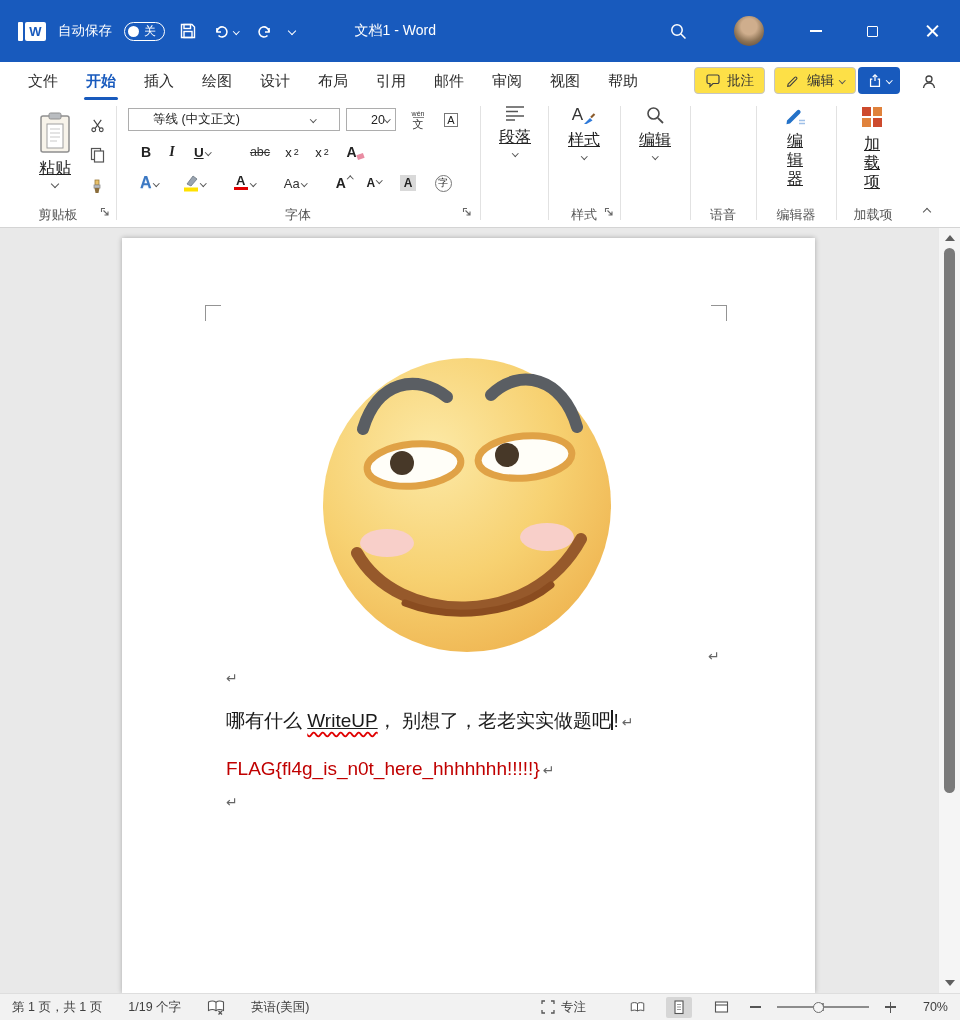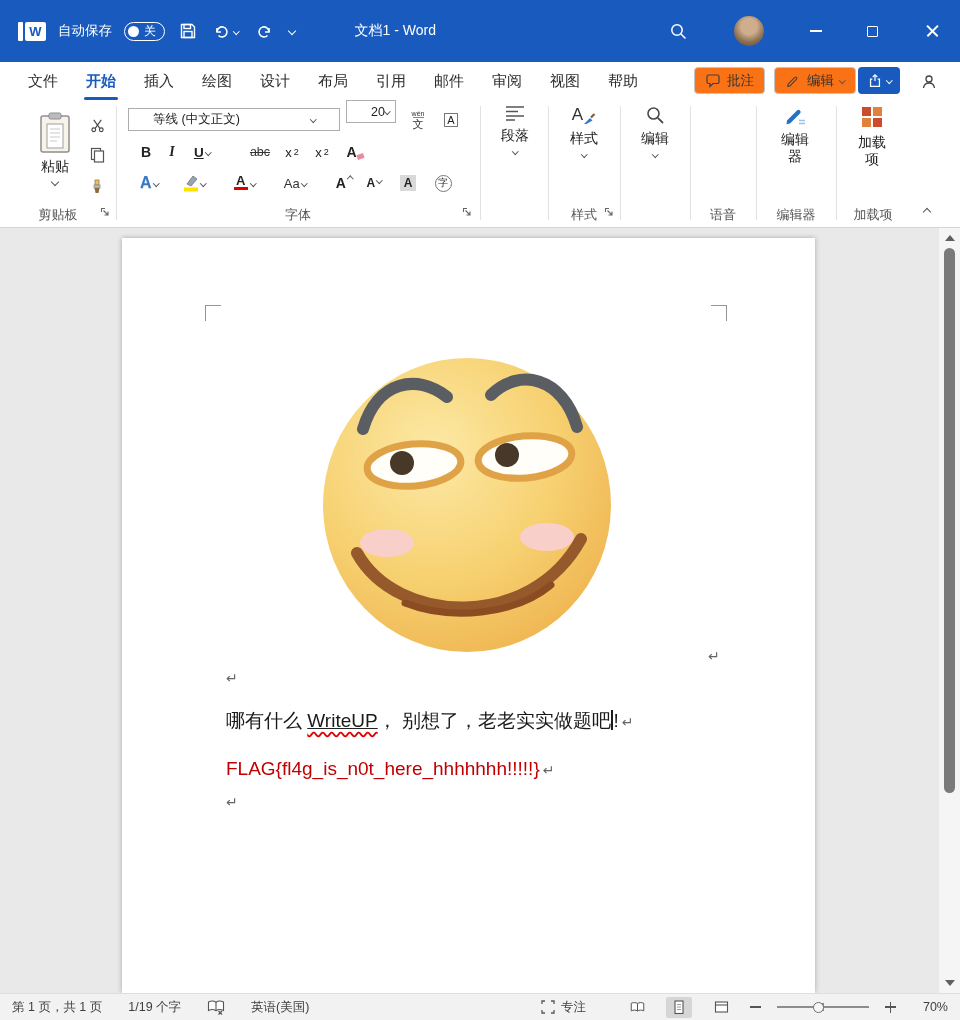--- a/index.html
+++ b/index.html
@@ -28,34 +28,34 @@
   .x-icon{position:relative;width:13px;height:13px;display:inline-block;}
   .x-icon::before,.x-icon::after{content:"";position:absolute;left:-1px;top:5.7px;width:15px;height:1.5px;background:#fff;}
   .x-icon::before{transform:rotate(45deg);} .x-icon::after{transform:rotate(-45deg);}
 
   
   .tabrow{position:absolute;left:0;top:62px;width:960px;height:38px;background:#fff;}
   .tabs{display:flex;align-items:stretch;height:38px;padding-left:14px;}
   .tab{position:relative;display:flex;align-items:center;padding:0 14px;font-size:15px;color:#2b2b2b;cursor:pointer;}
   .tab.active{color:#185abd;font-weight:700;}
   .tab.active::after{content:"";position:absolute;left:12px;right:12px;bottom:0;height:3px;background:#185abd;border-radius:2px;}
-  .pill-btn{position:absolute;top:5px;height:27px;display:flex;align-items:center;gap:6px;padding:0 10px;border:1px solid #c5c5c5;border-radius:4px;background:#f97316;font-size:13.5px;color:#333;cursor:pointer;}
+  .pill-btn{position:absolute;top:5px;height:27px;display:flex;align-items:center;gap:6px;padding:0 10px;border:1px solid #c5c5c5;border-radius:4px;background:#fde047;font-size:13.5px;color:#333;cursor:pointer;}
   .share-btn{position:absolute;left:858px;top:5px;width:42px;height:27px;background:#185abd;border:none;border-radius:4px;display:flex;align-items:center;justify-content:center;gap:4px;color:#fff;cursor:pointer;}
   .person-btn{position:absolute;left:912px;top:8px;width:34px;height:24px;background:none;border:none;display:flex;align-items:center;justify-content:center;cursor:pointer;}
 
   
   .ribbon{position:absolute;left:0;top:100px;width:960px;height:128px;background:#fff;border-bottom:1px solid #d4d4d4;}
   .vdiv{position:absolute;top:6px;width:1px;height:114px;background:#e2e2e2;}
   .gl{position:absolute;top:106px;font-size:13px;color:#555;text-align:center;}
   .launcher{position:absolute;top:105px;width:14px;height:14px;background:none;border:none;display:flex;align-items:center;justify-content:center;cursor:pointer;}
   .rbtn{position:absolute;display:flex;align-items:center;justify-content:center;background:none;border:none;border-radius:3px;color:#222;cursor:pointer;gap:2px;}
   .combo{position:absolute;height:23px;background:#fff;border:1px solid #adadad;display:flex;align-items:center;justify-content:space-between;padding:0 24px;font-size:12.5px;color:#222;cursor:pointer;}
   .combo .chev{color:#555;}
   .bigbtn{position:absolute;height:96px;display:flex;flex-direction:column;align-items:center;justify-content:flex-start;gap:5px;padding-top:5px;background:none;border:none;cursor:pointer;}
-  .bigbtn-label{font-size:14px;color:#222;line-height:1.2;text-align:center;}
+  .bigbtn-label{font-size:16px;color:#222;line-height:1.2;text-align:center;text-decoration:underline;}
   .wrap2{width:28px;word-break:break-all;}
   .paste-btn{position:absolute;left:26px;top:8px;width:58px;height:96px;display:flex;flex-direction:column;align-items:center;gap:4px;padding-top:4px;background:none;border:none;cursor:pointer;}
   .letter{font-weight:700;font-size:14px;color:#222;}
   .serif-i{font-family:"Liberation Serif","DejaVu Serif",serif;font-style:italic;font-weight:700;font-size:14px;}
   .ubar{text-decoration:underline;font-weight:700;font-size:13.5px;}
   .strike{text-decoration:line-through;font-size:12.5px;color:#333;}
   .colorbar{position:absolute;left:4px;bottom:3px;width:14px;height:3.5px;}
   .styles-icon{position:relative;display:flex;align-items:flex-end;height:20px;}
 
   
@@ -262,21 +262,21 @@
         <path d="M1.5 5 V1.5 H5" fill="none" stroke="#666" stroke-width="1.1"></path>
         <path d="M3.5 3.5 L8 8 M8 4.5 V8 H4.5" fill="none" stroke="#666" stroke-width="1.1"></path>
       </svg>
     </button>
     <div class="vdiv" style="left:116px;"></div>
 
     <div class="combo" style="left:128px;top:8px;width:212px;">
       <span>等线 (中文正文)</span>
       <span class="chev tiny"></span>
     </div>
-    <div class="combo" style="left:346px;top:0;width:50px;">
+    <div class="combo" style="left:346px;top:8px;width:50px;">
       <span>20</span>
       <span class="chev tiny"></span>
     </div>
     <button class="rbtn" style="left:404px;top:6px;width:28px;height:27px;flex-direction:column;gap:0;">
       <span style="font-size:7px;line-height:7px;color:#333;">wén</span>
       <span style="font-size:11px;line-height:12px;border-top:1px solid #888;color:#333;">文</span>
     </button>
     <button class="rbtn" style="left:438px;top:7px;width:26px;height:26px;">
       <span style="border:1px solid #777;padding:0 2.5px;font-size:11px;">A</span>
     </button>

